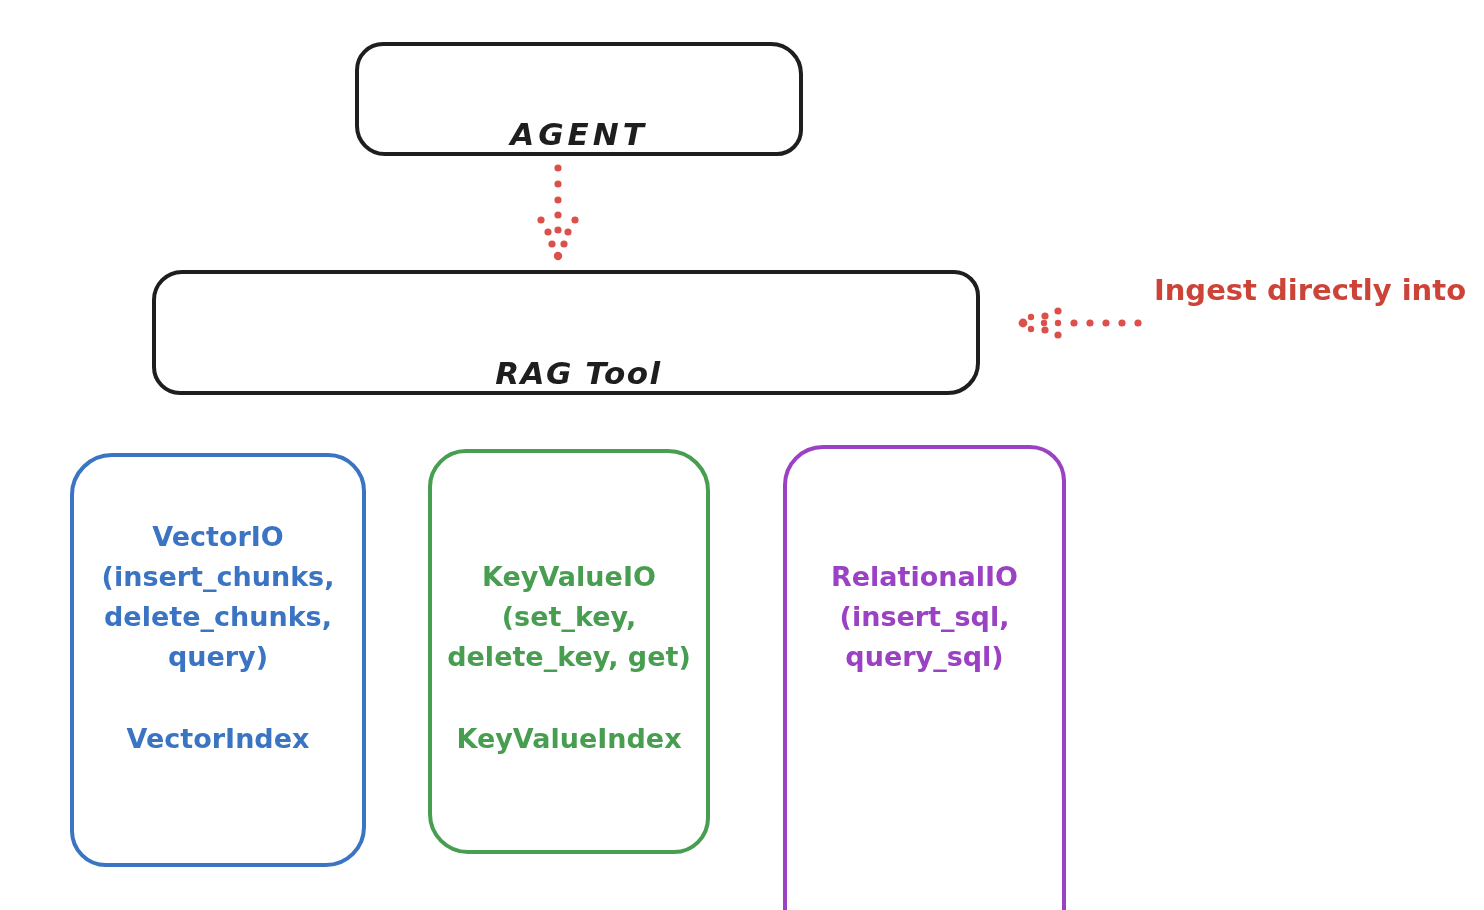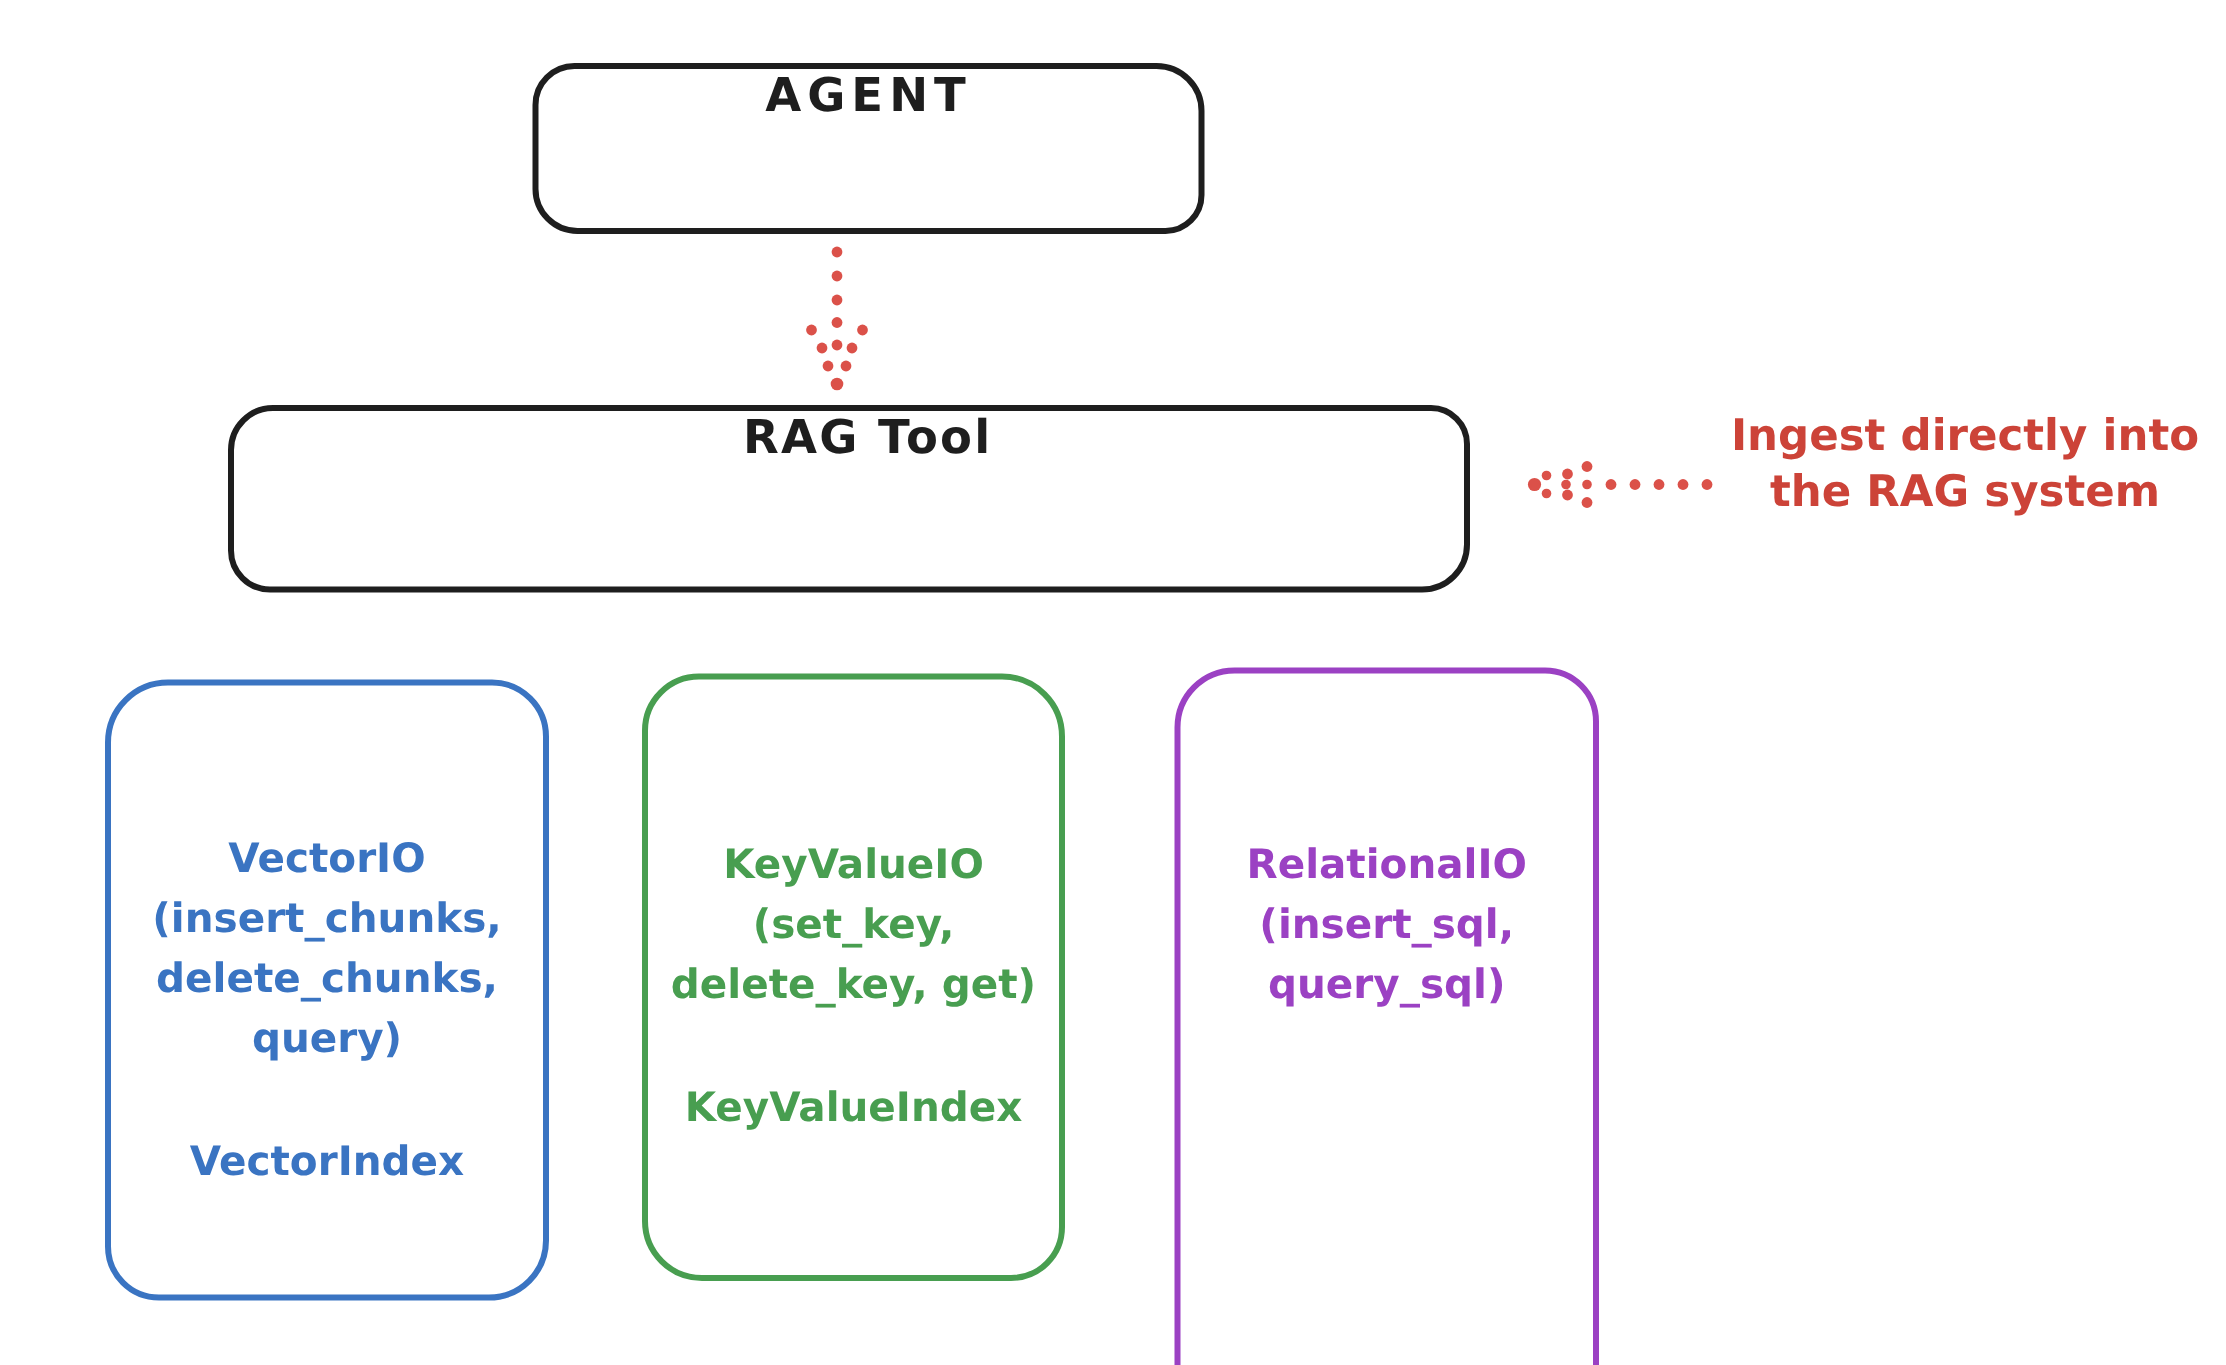--- a/index.html
+++ b/index.html
@@ -17,21 +17,22 @@
   }
   .node {
     position: absolute;
     box-sizing: border-box;
     display: flex;
     flex-direction: column;
     align-items: center;
   }
   .black-node {
     border: 4px solid #1e1e1e;
-    justify-content: flex-start;
+    justify-content: flex-end;
+    font-style: italic;
   }
   .agent-box {
     left: 355px;
     top: 42px;
     width: 448px;
     height: 114px;
     border-radius: 28px 32px 26px 30px;
   }
   .rag-box {
     left: 152px;
@@ -60,21 +61,21 @@
     line-height: 40px;
   }
   .vector-box {
     left: 70px;
     top: 453px;
     width: 296px;
     height: 414px;
     border-color: #3a74c2;
     color: #3a74c2;
     border-radius: 42px 38px 40px 36px;
-    padding-top: 96px;
+    padding-top: 60px;
   }
   .keyvalue-box {
     left: 428px;
     top: 449px;
     width: 282px;
     height: 405px;
     border-color: #489e50;
     color: #489e50;
     border-radius: 38px 42px 36px 40px;
     padding-top: 104px;
@@ -157,21 +158,20 @@
     <circle cx="31" cy="30" r="3.6"></circle>
     <circle cx="44" cy="23" r="3.2"></circle>
     <circle cx="30" cy="23" r="3.2"></circle>
     <circle cx="17" cy="17" r="3.2"></circle>
     <circle cx="17" cy="29" r="3.2"></circle>
     <circle cx="9" cy="23" r="4.4"></circle>
   </svg>
 
   <div class="annotation">
     <div>Ingest directly into</div>
-    <div>the RAG system</div>
   </div>
 
   <div class="node color-node vector-box">
     <div class="box-line">VectorIO</div>
     <div class="box-line">(insert_chunks,</div>
     <div class="box-line">delete_chunks,</div>
     <div class="box-line">query)</div>
     <div class="box-footer">VectorIndex</div>
   </div>
 

